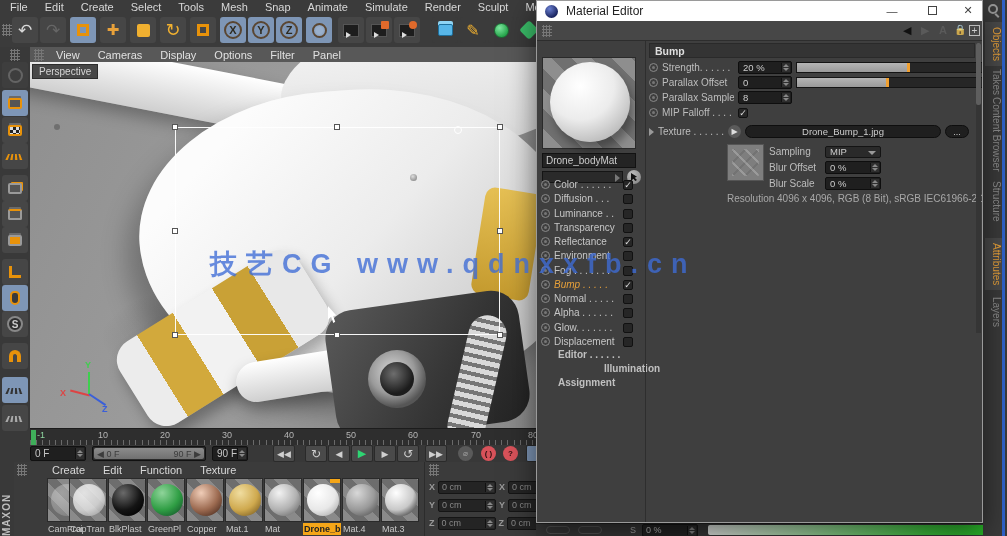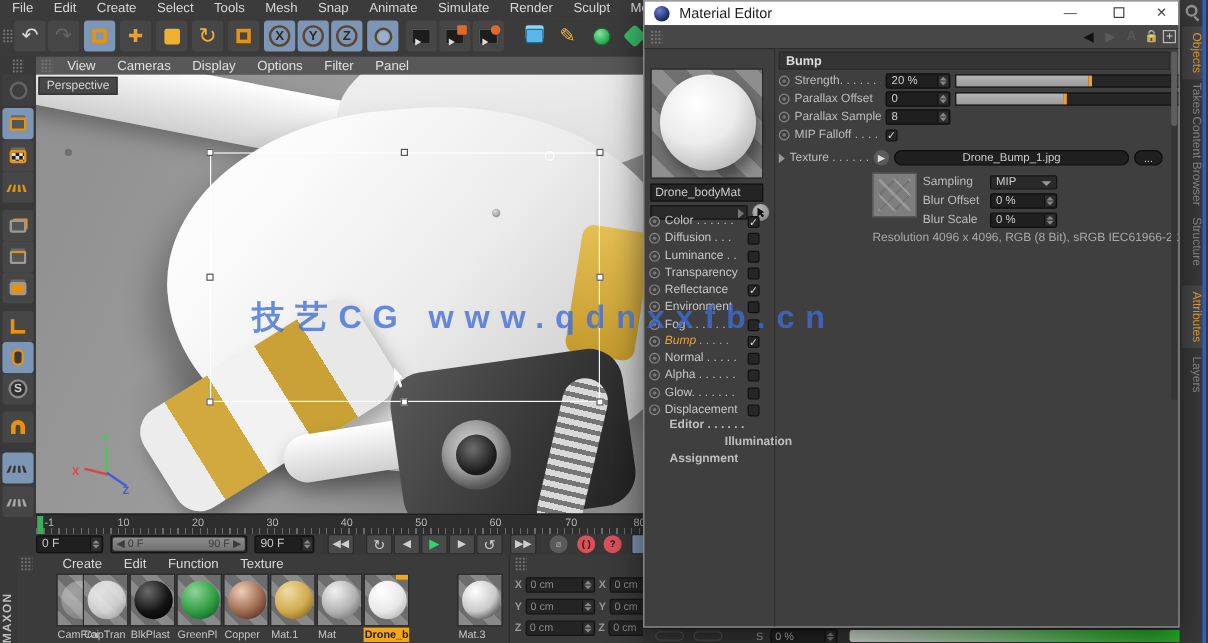--- a/index.html
+++ b/index.html
@@ -305,21 +305,21 @@
           <i class="up"></i>
           <i class="dn"></i>
         </div>
       </div>
     <div class="fld" style="left:62px;width:114px;background:#2a2a2a;">
       <div style="position:absolute;inset:1px;background:linear-gradient(#8c8c8c,#707070);border-radius:2px;display:flex;justify-content:space-between;align-items:center;padding:0 3px;color:#3c3c3c;font-size:9px;">
         <span>◀ 0 F</span>
         <span>90 F ▶</span>
       </div>
     </div>
-    <div class="fld" style="left:182px;width:50px;align-items:center;">
+    <div class="fld" style="left:182px;width:36px;align-items:center;">
         <span>90 F</span>
         <div class="spin">
           <i class="up"></i>
           <i class="dn"></i>
         </div>
       </div>
     <div class="tbtn" style="left:243px;">◀◀</div>
     <div class="tbtn" style="left:275px;font-size:12px;">↻</div>
     <div class="tbtn" style="left:298px;">◀</div>
     <div class="tbtn" style="left:321px;color:#2ed573;font-size:11px;">▶</div>
@@ -382,20 +382,26 @@
         </div>
         <div class="mat-label">Mat</div>
       </div>
     <div class="mat sel" style="left:289px;">
         <div class="mat-thumb">
           <div class="sphere" style="--c1: #ffffff; --c2: #e8e8e8; --c3: #a8a8a8;"></div>
           <div class="corner"></div>
         </div>
         <div class="mat-label">Drone_b</div>
       </div>
+    <div class="mat" style="left:328px;">
+        <div class="mat-thumb">
+          <div class="sphere" style="--c1: #d8d8d8; --c2: #9a9a9a; --c3: #525252;"></div>
+        </div>
+        <div class="mat-label">Mat.4</div>
+      </div>
     <div class="mat" style="left:367px;">
         <div class="mat-thumb">
           <div class="sphere" style="--c1: #ffffff; --c2: #c8c8c8; --c3: #2e2e2e;"></div>
         </div>
         <div class="mat-label">Mat.3</div>
       </div>
   </div>
 
   <div id="maxon" class="abs">
     <div class="brand"><span>MAXON</span> <span style="color:#8a8a8a;font-weight:normal;font-size:8px;">CINEMA 4D</span></div>

